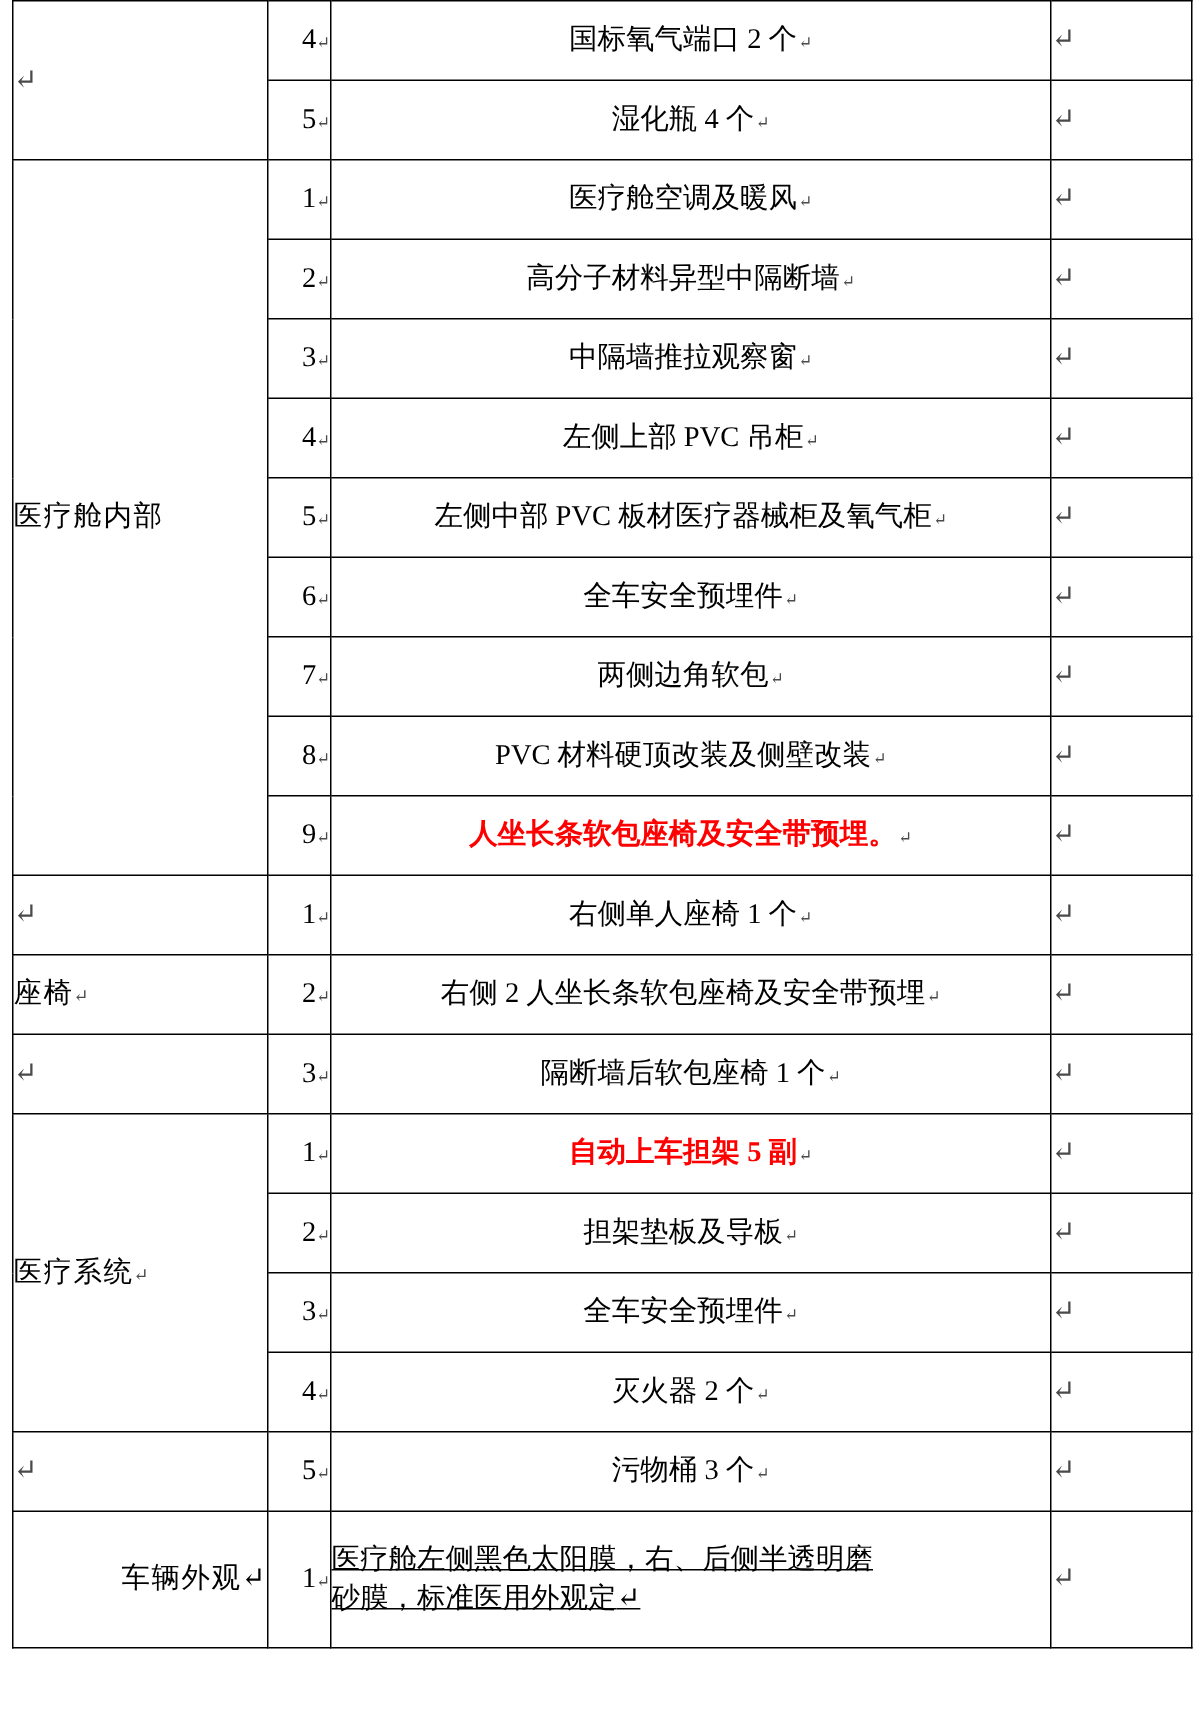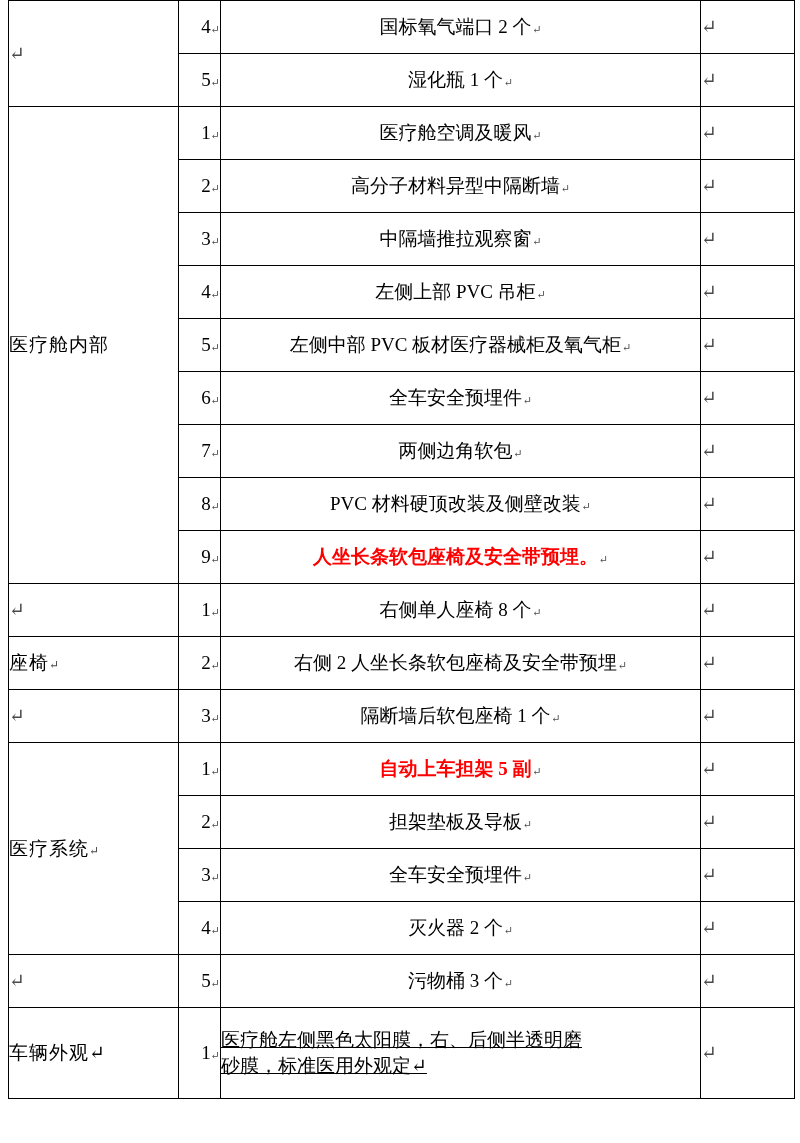--- a/index.html
+++ b/index.html
@@ -97,21 +97,21 @@
   tr.tall td { height: 90px; }
   .two-line {
     padding-left: 10px;
     padding-right: 6px;
     font-size: 19.5px;
     line-height: 1.7;
     text-decoration: underline;
   }
   .vcat-tall {
     font-size: 20px;
-    text-align: left;
+    text-align: right;
     letter-spacing: 1px;
   }
 </style>
 </head>
 <body>
 
 <div class="page">
   <table class="spec">
     <colgroup>
       <col class="c-cat">
@@ -122,21 +122,21 @@
     <tbody>
 
       <tr class="h52">
         <td class="empty-cat" rowspan="2"><span>↵</span></td>
         <td class="num"><span>4</span><span class="pilcrow">↵</span></td>
         <td class="desc"><span>国标氧气端口 2 个</span><span class="pilcrow">↵</span></td>
         <td class="note">↵</td>
       </tr>
       <tr class="h52">
         <td class="num"><span>5</span><span class="pilcrow">↵</span></td>
-        <td class="desc"><span>湿化瓶 1 个</span><span class="pilcrow">↵</span></td>
+        <td class="desc"><span>湿化瓶 4 个</span><span class="pilcrow">↵</span></td>
         <td class="note">↵</td>
       </tr>
 
       <tr class="h52">
         <td class="cat" rowspan="9"><span>医疗舱内部</span></td>
         <td class="num"><span>1</span><span class="pilcrow">↵</span></td>
         <td class="desc"><span>医疗舱空调及暖风</span><span class="pilcrow">↵</span></td>
         <td class="note">↵</td>
       </tr>
       <tr class="h52">
@@ -176,21 +176,21 @@
       </tr>
       <tr class="h52">
         <td class="num"><span>9</span><span class="pilcrow">↵</span></td>
         <td class="desc red"><span>人坐长条软包座椅及安全带预埋。</span><span class="pilcrow">↵</span></td>
         <td class="note">↵</td>
       </tr>
 
       <tr class="h52">
         <td class="empty-cat"><span>↵</span></td>
         <td class="num"><span>1</span><span class="pilcrow">↵</span></td>
-        <td class="desc"><span>右侧单人座椅 8 个</span><span class="pilcrow">↵</span></td>
+        <td class="desc"><span>右侧单人座椅 1 个</span><span class="pilcrow">↵</span></td>
         <td class="note">↵</td>
       </tr>
       <tr class="h52">
         <td class="cat"><span>座椅</span><span class="pilcrow">↵</span></td>
         <td class="num"><span>2</span><span class="pilcrow">↵</span></td>
         <td class="desc"><span>右侧 2 人坐长条软包座椅及安全带预埋</span><span class="pilcrow">↵</span></td>
         <td class="note">↵</td>
       </tr>
       <tr class="h52">
         <td class="empty-cat"><span>↵</span></td>

